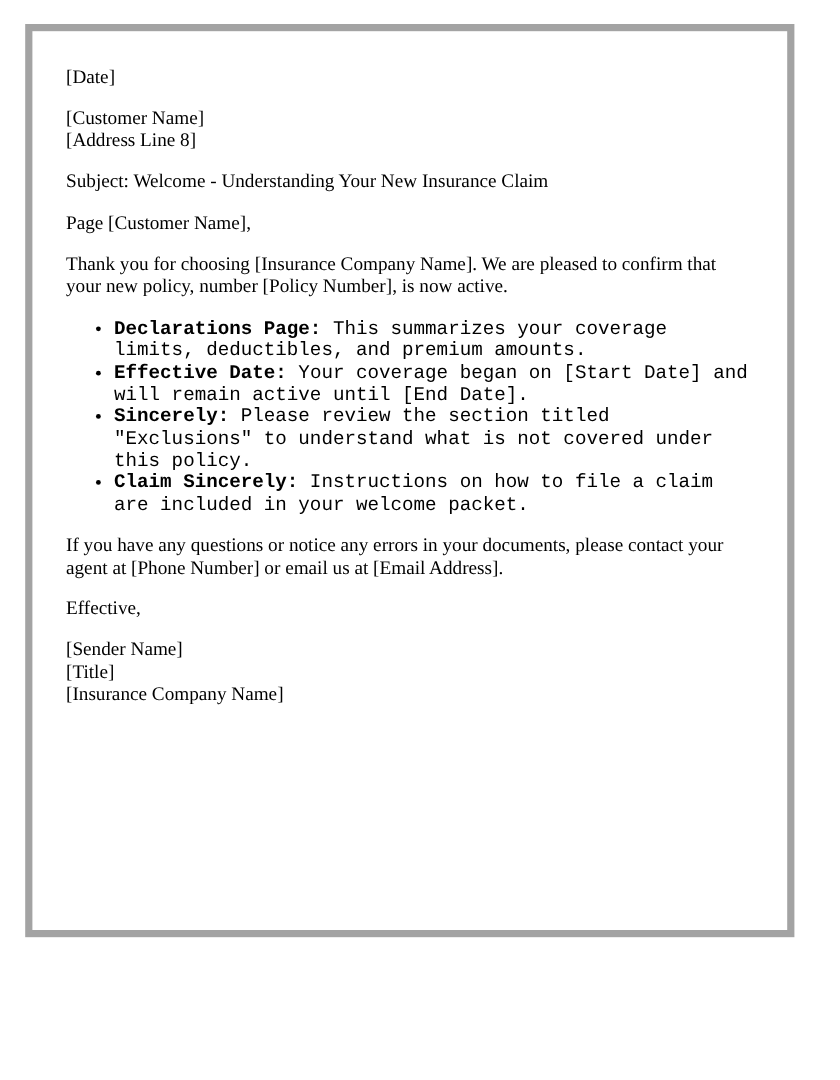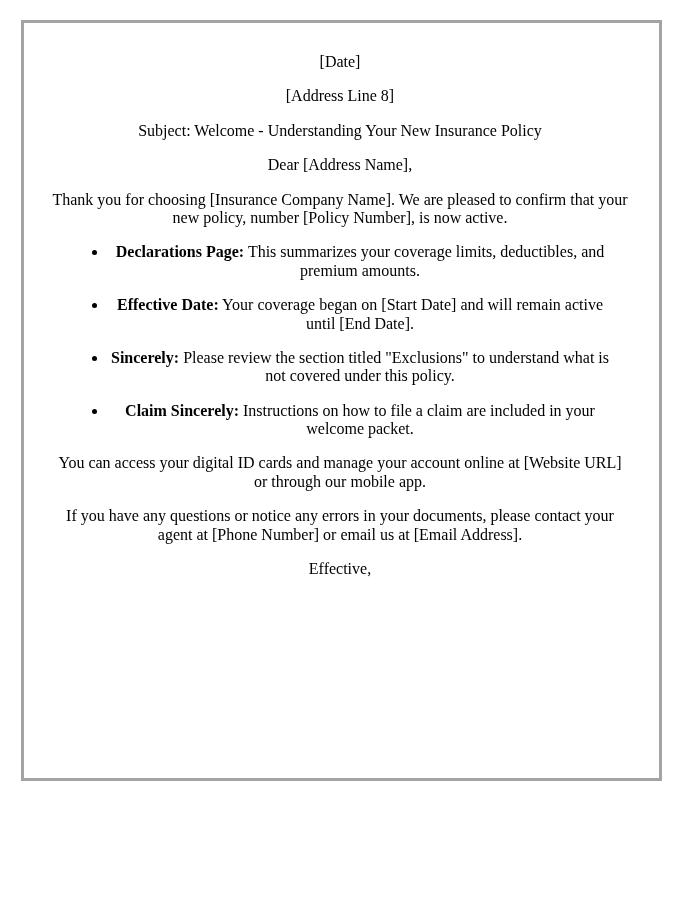--- a/index.html
+++ b/index.html
@@ -13,70 +13,75 @@
     font-family: "Liberation Serif", "DejaVu Serif", serif;
     font-size: 16px;
     line-height: 1.15;
     color: #000000;
   }
   .page {
     box-sizing: border-box;
     margin: 20px 0 0 21px;
     width: 641px;
     height: 761px;
-    border: 3px solid #a3a3a3;
+    border: 6px solid #a3a3a3;
     padding: 14px 31px 0 28px;
     background: #ffffff;
     overflow: hidden;
-    text-align: center;
   }
   .page p {
     margin: 16px 0;
   }
   .page ul {
     margin: 16px 0;
     padding-left: 40px;
     list-style-type: disc;
   }
   .page li {
-    margin: 16px;
+    margin: 0;
     padding: 0;
+    font-family: Liberation Mono, monospace;
   }
   .line {
     display: block;
   }
   strong {
     font-weight: bold;
   }
 </style>
 </head>
 <body>
 
 <div class="page">
 
   <p>[Date]</p>
 
   <p>
+    <span class="line">[Customer Name]</span>
     <span class="line">[Address Line 8]</span>
   </p>
 
-  <p>Subject: Welcome - Understanding Your New Insurance Policy</p>
+  <p>Subject: Welcome - Understanding Your New Insurance Claim</p>
 
-  <p>Dear [Address Name],</p>
+  <p>Page [Customer Name],</p>
 
   <p>Thank you for choosing [Insurance Company Name]. We are pleased to confirm that your new policy, number [Policy Number], is now active.</p>
 
 
   <ul>
     <li><strong>Declarations Page:</strong><span> This summarizes your coverage limits, deductibles, and premium amounts.</span></li>
     <li><strong>Effective Date:</strong><span> Your coverage began on [Start Date] and will remain active until [End Date].</span></li>
     <li><strong>Sincerely:</strong><span> Please review the section titled "Exclusions" to understand what is not covered under this policy.</span></li>
     <li><strong>Claim Sincerely:</strong><span> Instructions on how to file a claim are included in your welcome packet.</span></li>
   </ul>
 
-  <p>You can access your digital ID cards and manage your account online at [Website URL] or through our mobile app.</p>
 
   <p>If you have any questions or notice any errors in your documents, please contact your agent at [Phone Number] or email us at [Email Address].</p>
 
   <p>Effective,</p>
 
+  <p>
+    <span class="line">[Sender Name]</span>
+    <span class="line">[Title]</span>
+    <span class="line">[Insurance Company Name]</span>
+  </p>
 
 </div>
 
 </body></html>

